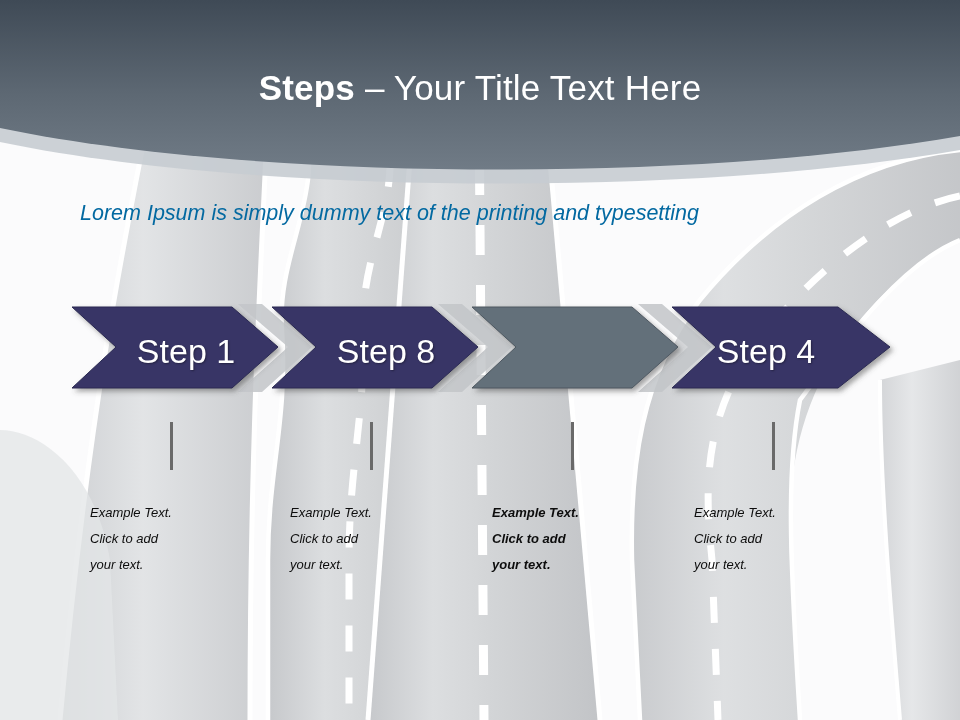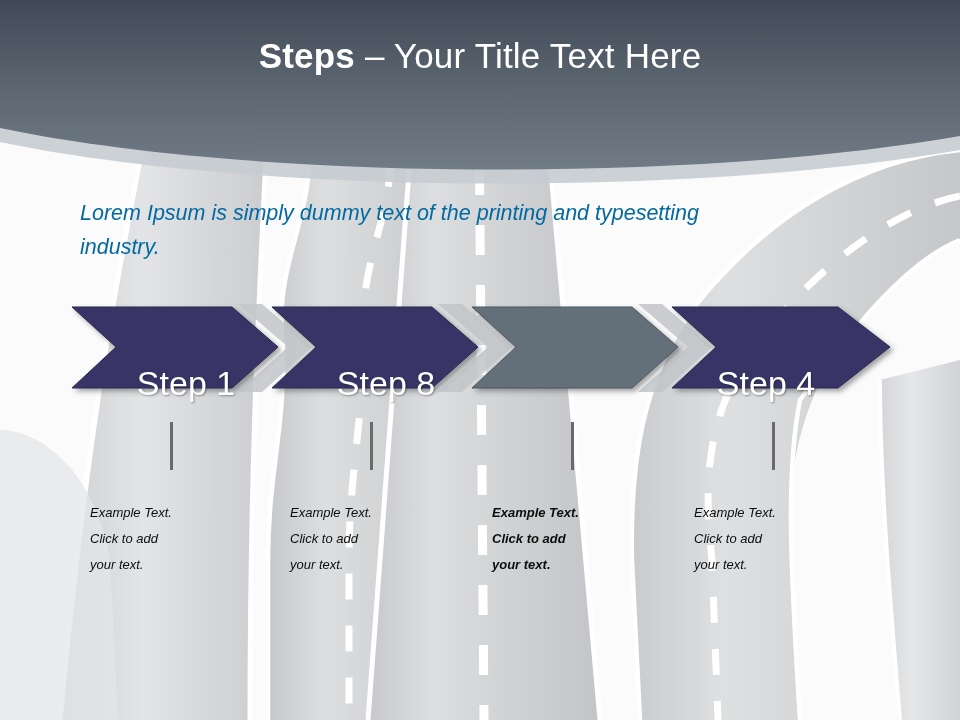--- a/index.html
+++ b/index.html
@@ -30,21 +30,21 @@
     position: absolute;
     left: 0; top: 0;
     width: 960px;
     height: 185px;
     pointer-events: none;
   }
 
   .title {
     position: absolute;
     left: 0;
-    top: 36px;
+    top: 68px;
     width: 960px;
     text-align: center;
     color: #ffffff;
     font-size: 35px;
     letter-spacing: 0.2px;
     white-space: nowrap;
   }
   .title .t-bold { font-weight: bold; }
   .title .t-dash { font-weight: normal; }
   .title .t-rest { font-weight: normal; }
@@ -75,21 +75,20 @@
   .chev-label {
     position: absolute;
     top: 328px;
     height: 46px;
     line-height: 46px;
     color: #ffffff;
     font-size: 34px;
     text-align: center;
     white-space: nowrap;
     text-shadow: 1px 1px 2px rgba(0,0,0,0.35);
-    margin-top: 32px;
   }
   .cl1 { left: 96px;  width: 180px; }
   .cl2 { left: 296px; width: 180px; }
   .cl3 { left: 496px; width: 180px; }
   .cl4 { left: 676px; width: 180px; }
 
   
   .tick {
     position: absolute;
     width: 3px;
@@ -185,21 +184,20 @@
 
     <path d="M 0 0 L 960 0 L 960 136 C 700 182, 260 182, 0 128 Z" fill="url(#hdrGrad)"></path>
   </svg>
 
   <div class="title">
     <span class="t-bold">Steps</span><span class="t-dash"> – </span><span class="t-rest">Your Title Text Here</span>
   </div>
 
   <div class="body-text">
     <div class="ln1">Lorem Ipsum is simply dummy text of the printing and typesetting</div>
-    <div class="ln2">industry.</div>
   </div>
 
   <svg class="chevrons" viewBox="0 0 960 102" preserveAspectRatio="none">
     <defs>
       <filter id="chevShadow" x="-20%" y="-20%" width="150%" height="160%">
         <feDropShadow dx="3" dy="3" stdDeviation="2.5" flood-color="#4a4a4a" flood-opacity="0.5"></feDropShadow>
       </filter>
     </defs>
 
     <g opacity="0.85" fill="#c3c6c9">

